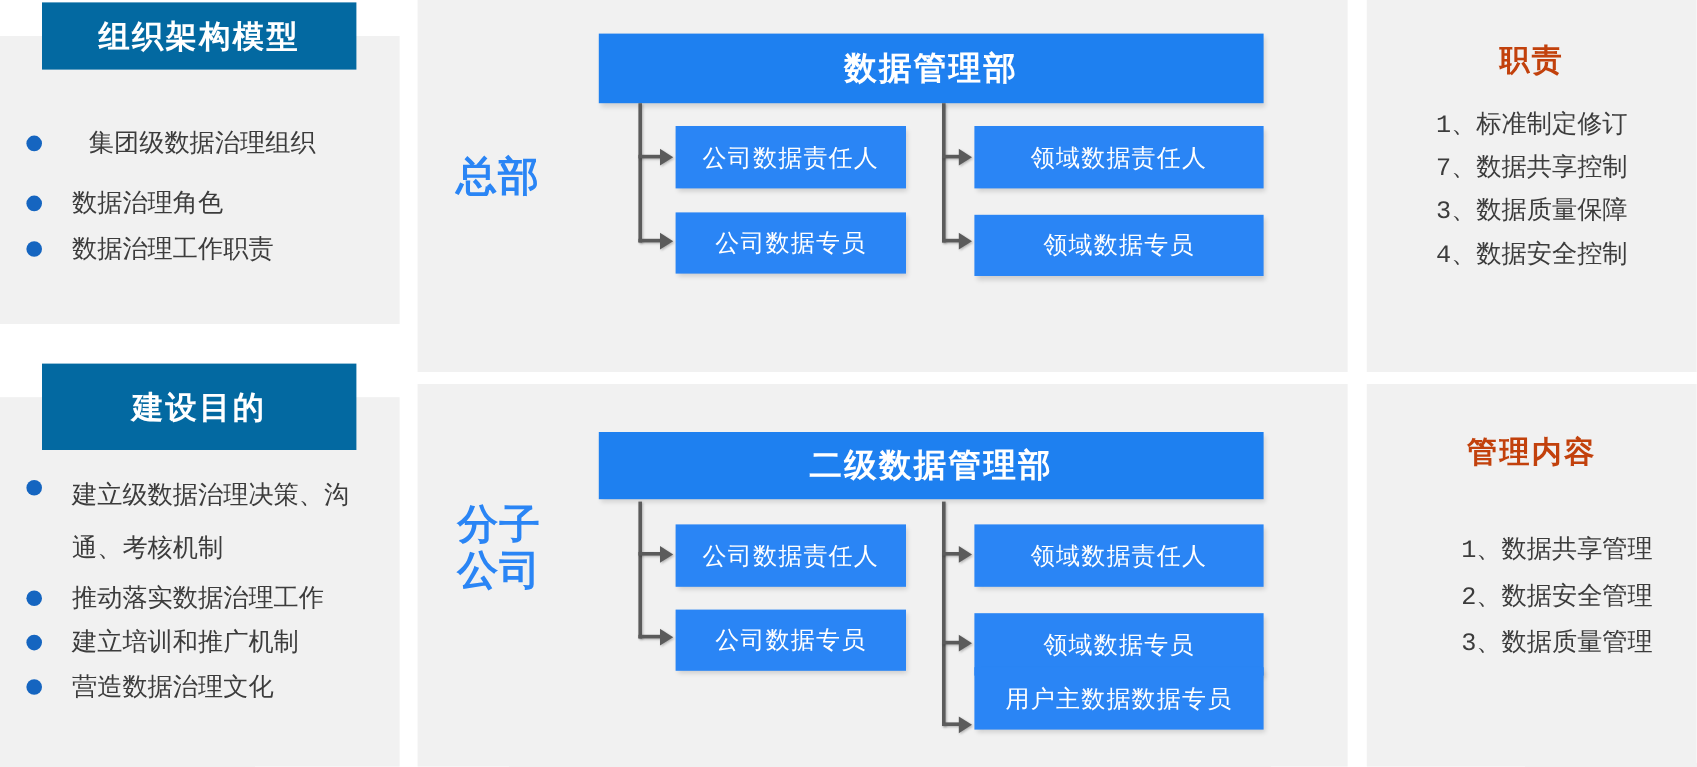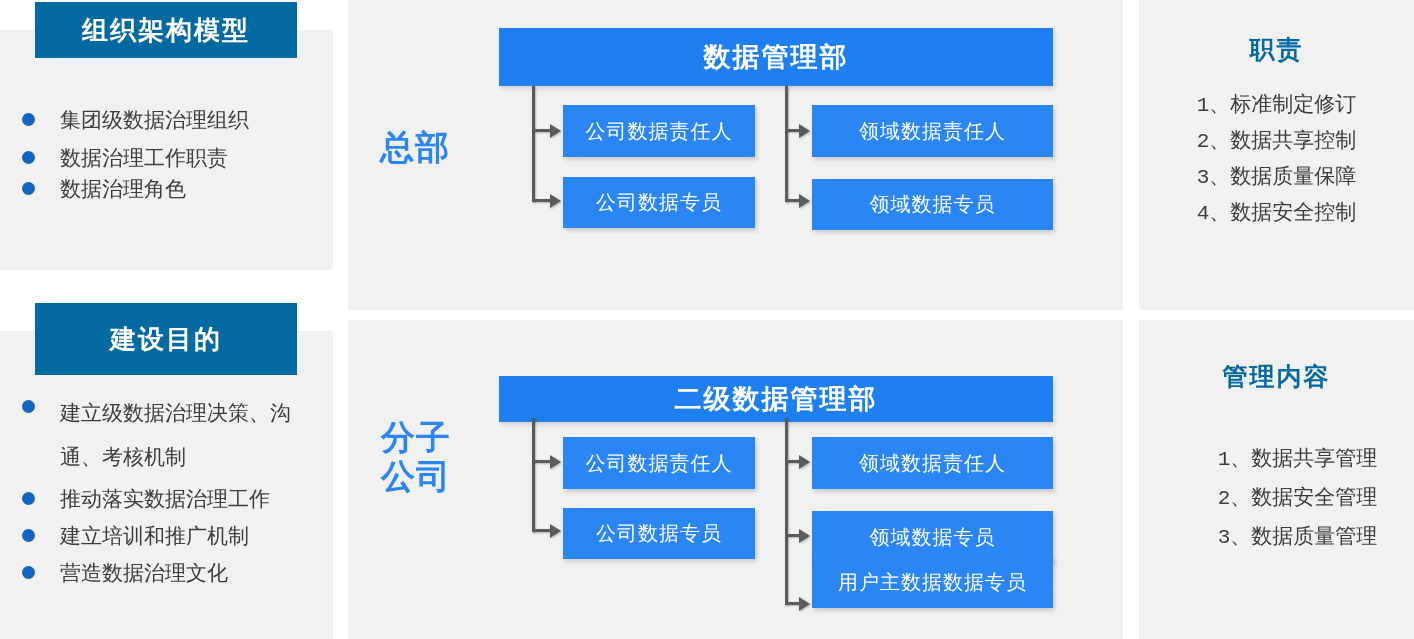--- a/index.html
+++ b/index.html
@@ -90,21 +90,21 @@
     width:0; height:0;
     border-top:7px solid transparent;
     border-bottom:7px solid transparent;
     border-left:11px solid #5b5b5b;
     filter:drop-shadow(1px 1px 1px rgba(0,0,0,0.25));
   }
 
   
   .right-title {
     position:absolute;
-    color:#0369a1;
+    color:#c2410c;
     font-weight:bold;
     font-size:25px;
     letter-spacing:2px;
     text-align:center;
     width:100%;
   }
   .num-list { position:absolute; }
   .num-row {
     color:#3c3c3c;
     font-size:21px;
@@ -116,31 +116,31 @@
 </head>
 <body>
 
 <div id="root">
 
   <div class="panel" style="left:0px; top:30px; width:333px; height:240px;"></div>
 
   <div class="feature-header" style="left:35px; top:2px; width:262px; height:56px; font-size:26px;">组织架构模型</div>
 
   <div class="bullet-list" style="left:22px; top:104px; width:300px;">
+    <div class="bullet-row" style="margin-bottom:19px;gap:14px;">
+      <span class="bullet-dot"></span>
+      <span class="bullet-text">集团级数据治理组织</span>
+    </div>
     <div class="bullet-row" style="margin-bottom:7px;">
       <span class="bullet-dot"></span>
-      <span class="bullet-text">集团级数据治理组织</span>
+      <span class="bullet-text">数据治理角色</span>
     </div>
     <div class="bullet-row">
       <span class="bullet-dot"></span>
       <span class="bullet-text">数据治理工作职责</span>
-    </div>
-    <div class="bullet-row" style="margin-bottom:7px;">
-      <span class="bullet-dot"></span>
-      <span class="bullet-text">数据治理角色</span>
     </div>
   </div>
 
   <div class="panel" style="left:0px; top:331px; width:333px; height:308px;"></div>
 
   <div class="feature-header" style="left:35px; top:303px; width:262px; height:72px; font-size:26px;">建设目的</div>
 
   <div class="bullet-list" style="left:22px; top:391px; width:305px;">
     <div class="bullet-row" style="margin-bottom:4px;">
       <span class="bullet-dot"></span>
@@ -184,21 +184,21 @@
   <div class="org-box" style="left:812px; top:105px; width:241px; height:52px;">领域数据责任人</div>
   <div class="org-box" style="left:812px; top:179px; width:241px; height:51px;">领域数据专员</div>
 
   <div class="panel" style="left:348px; top:320px; width:775px; height:319px;"></div>
 
   <div class="side-label" style="left:368px; top:418px; width:96px;">
     <div>分子</div>
     <div>公司</div>
   </div>
 
-  <div class="org-head" style="left:499px; top:376px; width:554px; height:46px;">二级数据管理部</div>
+  <div class="org-head" style="left:499px; top:360px; width:554px; height:56px;">二级数据管理部</div>
 
   <div class="conn-v" style="left:532px; top:418px; height:114px;"></div>
   <div class="conn-h" style="left:532px; top:460px; width:24px;"></div>
   <div class="conn-arrow" style="left:550px; top:455px;"></div>
   <div class="conn-h" style="left:532px; top:529px; width:24px;"></div>
   <div class="conn-arrow" style="left:550px; top:524px;"></div>
 
   <div class="org-box" style="left:563px; top:437px; width:192px; height:52px;">公司数据责任人</div>
   <div class="org-box" style="left:563px; top:508px; width:192px; height:51px;">公司数据专员</div>
 
@@ -215,21 +215,21 @@
   <div class="org-box" style="left:812px; top:556px; width:241px; height:52px;">用户主数据数据专员</div>
 
   <div class="panel" style="left:1139px; top:0px; width:275px; height:310px;"></div>
 
   <div style="position:absolute; left:1139px; top:33px; width:275px;">
     <div class="right-title" style="position:relative;">职责</div>
   </div>
 
   <div class="num-list" style="left:1139px; top:88px; width:275px; text-align:center;">
     <div class="num-row">1、标准制定修订</div>
-    <div class="num-row">2、数据共享控制</div>
+    <div class="num-row">7、数据共享控制</div>
     <div class="num-row">3、数据质量保障</div>
     <div class="num-row">4、数据安全控制</div>
   </div>
 
   <div class="panel" style="left:1139px; top:320px; width:275px; height:319px;"></div>
 
   <div style="position:absolute; left:1139px; top:360px; width:275px;">
     <div class="right-title" style="position:relative;">管理内容</div>
   </div>
 

